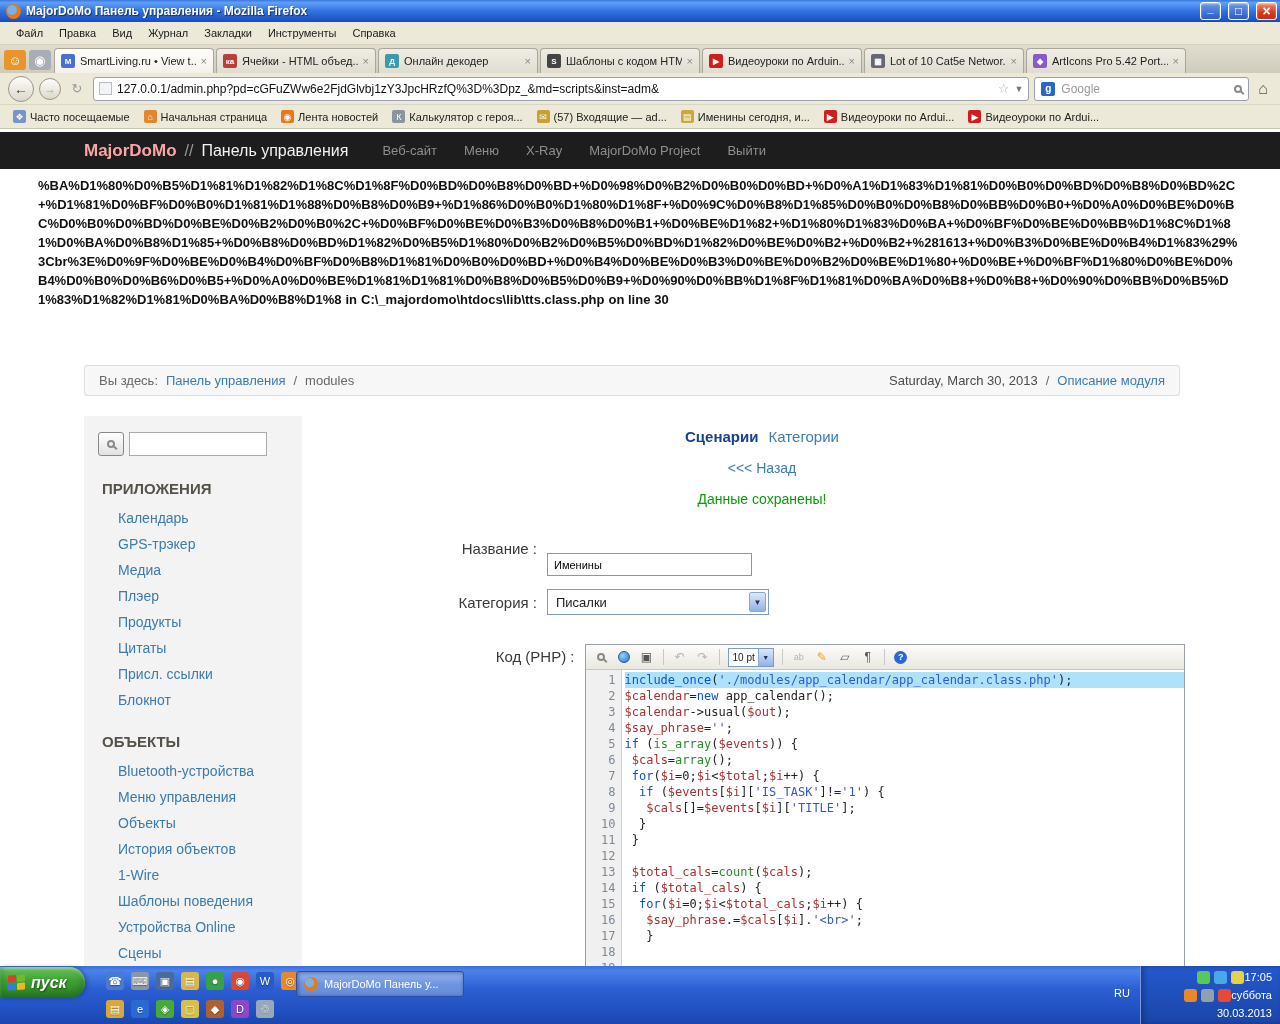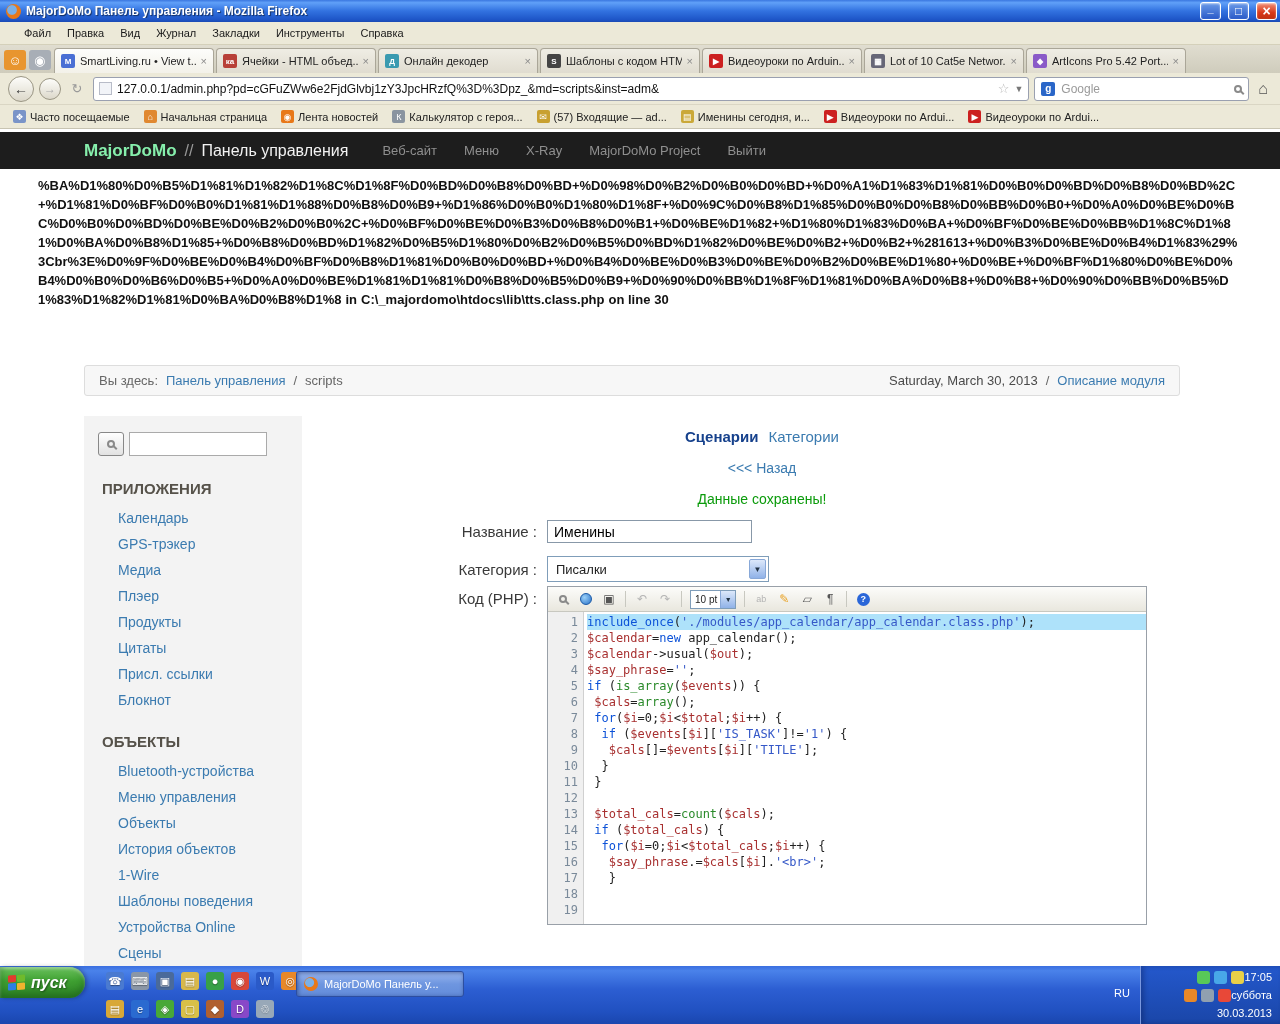--- a/index.html
+++ b/index.html
@@ -17,21 +17,21 @@
   .tb-btn { width:21px; height:18px; border-radius:3px; border:1px solid #fff; margin-left:2px;
     display:flex; align-items:center; justify-content:center; color:#fff; font-size:11px; font-weight:bold;
     background:linear-gradient(#6a9ae8,#2a5ac8); box-shadow:inset 0 1px 2px rgba(255,255,255,.6); }
   .tb-btn.min::after { content:"_"; margin-top:-7px; }
   .tb-btn.max::after { content:"□"; font-size:12px; }
   .tb-btn.close { background:linear-gradient(#f09078,#d83818 60%,#c03010); }
   .tb-btn.close::after { content:"×"; font-size:14px; }
 
   
   .menubar { height:23px; background:#ece9d8; border-bottom:1px solid #d4d0ba; display:flex; align-items:center;
-    padding:0 16px; font-size:11px; color:#1a1a1a; }
+    padding:0 8px; font-size:11px; color:#1a1a1a; }
   .menu-item { padding:3px 8px; }
 
   
   .tabbar { height:28px; background:linear-gradient(#e0ddd0,#cfccbc); display:flex; align-items:flex-end; padding:3px 4px 0; }
   .strip-icon { width:22px; height:20px; margin:0 3px 3px 0; border-radius:3px; display:flex; align-items:center;
     justify-content:center; font-size:13px; color:#fff; flex:none; }
   .tabs { display:flex; align-items:flex-end; }
   .tab { width:160px; height:25px; background:linear-gradient(#efede4,#e0dcd0); border:1px solid #aaa698; border-bottom:none;
     border-radius:4px 4px 0 0; display:flex; align-items:center; gap:5px; padding:0 6px; margin-right:2px; overflow:hidden; }
   .tab.active { background:linear-gradient(#fdfdfb,#f3f1e9); }
@@ -64,21 +64,21 @@
 
   
   .bookbar { height:24px; background:#ece9d8; border-bottom:1px solid #c8c4b2; display:flex; align-items:center;
     padding:0 6px; font-size:11px; color:#222; }
   .bm { display:flex; align-items:center; gap:4px; padding:2px 7px; white-space:nowrap; }
   .bm-ico { width:13px; height:13px; border-radius:2px; color:#fff; font-size:9px; display:flex; align-items:center; justify-content:center; flex:none; }
 
   
   .viewport { height:837px; background:#fff; overflow:hidden; position:relative; }
   .site-header { height:37px; margin-top:3px; background:#1d1d1d; display:flex; align-items:center; padding-left:84px; gap:8px; }
-  .brand { color:#86efac; font-weight:bold; font-size:17px; }
+  .brand { color:#fca5a5; font-weight:bold; font-size:17px; }
   .brand-sep { color:#9a9a9a; font-size:16px; }
   .brand-title { color:#f2f2f2; font-size:16px; }
   .site-nav { margin-left:26px; display:flex; gap:27px; }
   .site-nav-link { color:#8f8f8f; font-size:13px; }
 
   .error-block { margin:7px 38px 4px; font-size:13px; font-weight:bold; line-height:19px; color:#111; word-break:break-all; }
   .err-in, .err-online { padding:0 4px; }
 
   .crumb-bar { width:1096px; margin:56px 0 0 84px; height:31px; background:#f7f7f7; border:1px solid #ddd; border-radius:3px;
     display:flex; align-items:center; justify-content:space-between; padding:0 14px; font-size:13px; color:#666; }
@@ -98,21 +98,21 @@
   .main { width:920px; padding-top:6px; }
   .page-title { text-align:center; font-size:15px; margin-top:6px; }
   .pt-main { color:#16418c; font-weight:bold; }
   .pt-link { color:#3b7bb0; margin-left:6px; }
   .back-link { display:block; text-align:center; color:#3b7bb0; font-size:14px; margin-top:15px; }
   .saved-msg { text-align:center; color:#0b9b0b; font-size:14px; margin-top:15px; }
 
   .frow { display:flex; align-items:center; margin-top:13px; }
   .frow.top { align-items:flex-start; }
   .flabel { width:245px; text-align:right; padding-right:10px; font-size:15px; color:#3a3a3a; flex:none; }
-  .name-input { width:205px; height:23px; border:1px solid #8898a8; font-size:14px; padding:0 6px; font-family:"Liberation Sans",sans-serif; }
+  .name-input { width:205px; height:23px; border:1px solid #8898a8; font-size:11px; padding:0 6px; font-family:"Liberation Sans",sans-serif;margin-top:33px; }
   .selectbox { width:222px; height:26px; border:1px solid #7f9db9; background:#fff; position:relative; display:flex;
     align-items:center; padding-left:8px; font-size:13px; color:#222; }
   .sel-arrow { position:absolute; right:2px; top:2px; width:17px; height:20px; background:linear-gradient(#dce8fa,#90b2e8);
     border:1px solid #88a8d8; border-radius:2px; display:flex; align-items:center; justify-content:center; font-size:8px; color:#234; }
   .radio-row { margin-top:6px; }
   .radio { width:13px; height:13px; border:1px solid #808890; border-radius:50%; background:radial-gradient(#fff,#e6e6e6);
     position:relative; flex:none; }
   .radio.checked::after { content:""; position:absolute; inset:3px; border-radius:50%; background:#3eaa3e; }
   .radio-label { margin-left:6px; font-size:13px; color:#222; }
 
@@ -306,21 +306,21 @@
 
     <div class="error-block">
       <span>%BA%D1%80%D0%B5%D1%81%D1%82%D1%8C%D1%8F%D0%BD%D0%B8%D0%BD+%D0%98%D0%B2%D0%B0%D0%BD+%D0%A1%D1%83%D1%81%D0%B0%D0%BD%D0%B8%D0%BD%2C+%D1%81%D0%BF%D0%B0%D1%81%D1%88%D0%B8%D0%B9+%D1%86%D0%B0%D1%80%D1%8F+%D0%9C%D0%B8%D1%85%D0%B0%D0%B8%D0%BB%D0%B0+%D0%A0%D0%BE%D0%BC%D0%B0%D0%BD%D0%BE%D0%B2%D0%B0%2C+%D0%BF%D0%BE%D0%B3%D0%B8%D0%B1+%D0%BE%D1%82+%D1%80%D1%83%D0%BA+%D0%BF%D0%BE%D0%BB%D1%8C%D1%81%D0%BA%D0%B8%D1%85+%D0%B8%D0%BD%D1%82%D0%B5%D1%80%D0%B2%D0%B5%D0%BD%D1%82%D0%BE%D0%B2+%D0%B2+%281613+%D0%B3%D0%BE%D0%B4%D1%83%29%3Cbr%3E%D0%9F%D0%BE%D0%B4%D0%BF%D0%B8%D1%81%D0%B0%D0%BD+%D0%B4%D0%BE%D0%B3%D0%BE%D0%B2%D0%BE%D1%80+%D0%BE+%D0%BF%D1%80%D0%BE%D0%B4%D0%B0%D0%B6%D0%B5+%D0%A0%D0%BE%D1%81%D1%81%D0%B8%D0%B5%D0%B9+%D0%90%D0%BB%D1%8F%D1%81%D0%BA%D0%B8+%D0%B8+%D0%90%D0%BB%D0%B5%D1%83%D1%82%D1%81%D0%BA%D0%B8%D1%8</span><span class="err-in">in</span><span class="err-file">C:\_majordomo\htdocs\lib\tts.class.php</span><span class="err-online">on line</span><span class="err-line">30</span>
     </div>
 
     <div class="crumb-bar">
       <span class="crumb-left">
         <span>Вы здесь:</span>
         <span class="link">Панель управления</span>
         <span>/</span>
-        <span>scripts</span>
+        <span>modules</span>
       </span>
       <span class="crumb-right">
         <span class="crumb-date">Saturday, March 30, 2013</span>
         <span>/</span>
         <span class="link">Описание модуля</span>
       </span>
     </div>
 
     <div class="layout">
 
@@ -368,21 +368,21 @@
 
         <div class="frow">
           <div class="flabel">Категория :</div>
           <div class="selectbox">
             <span>Писалки</span>
             <span class="sel-arrow">▼</span>
           </div>
         </div>
 
 
-        <div class="frow top" style="margin-top:4px;">
+        <div class="frow top" style="margin-top:29px;justify-content:center;">
           <div class="flabel" style="padding-top:4px;">Код (PHP) :</div>
           <div class="editor">
             <div class="ed-toolbar">
               <span class="ed-btn">
                   <span class="mag"></span>
                 </span>
               <span class="ed-btn">
                   <span class="globe"></span>
                 </span>
               <span class="ed-btn">▣</span>

